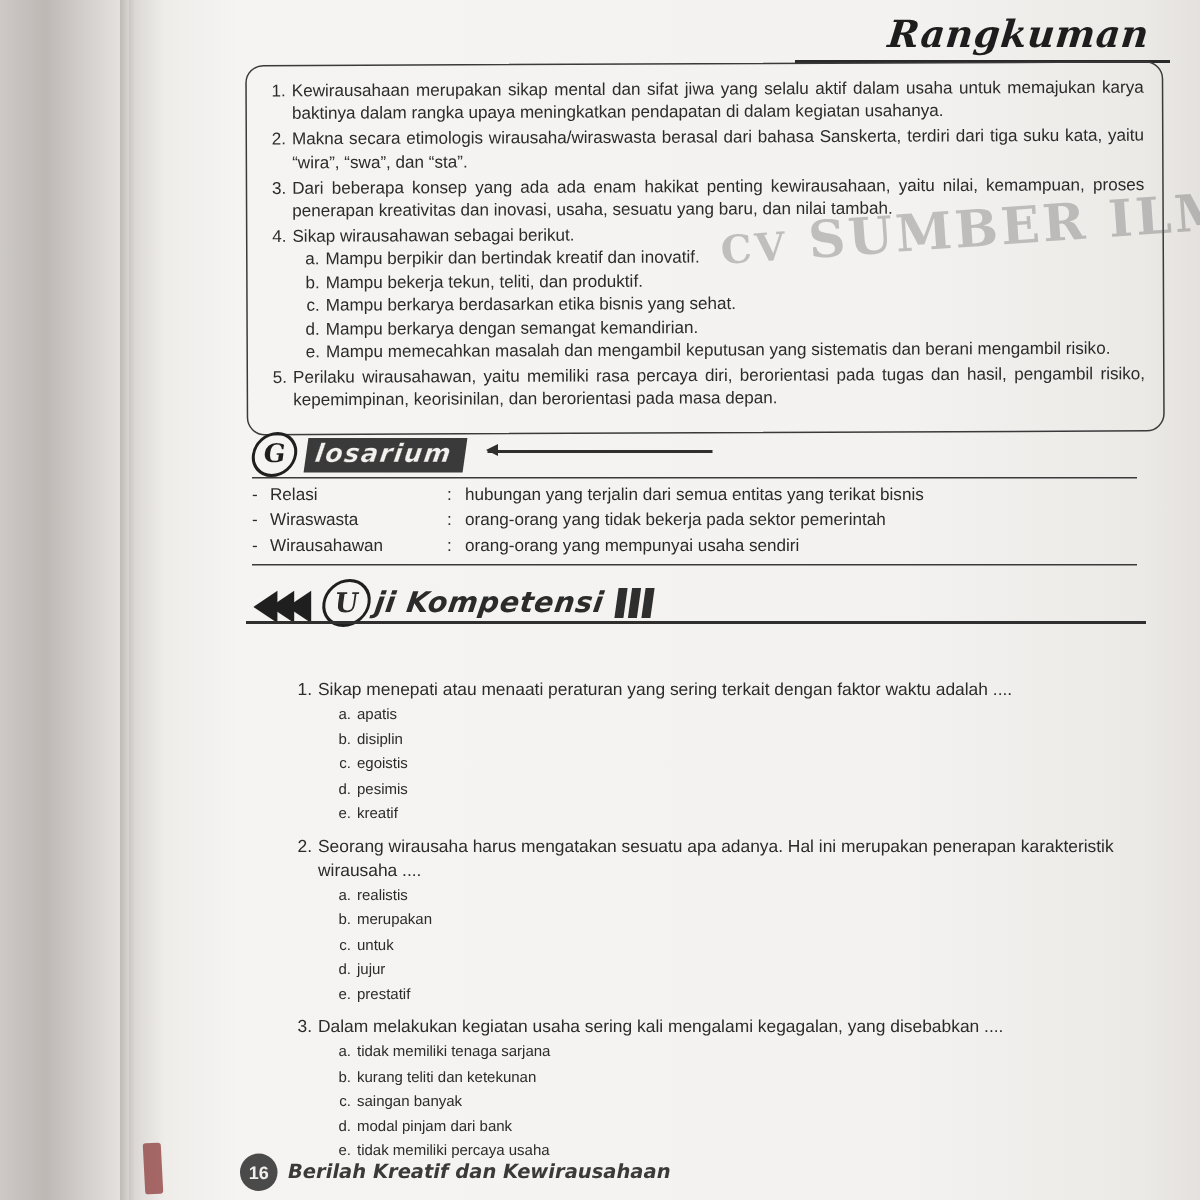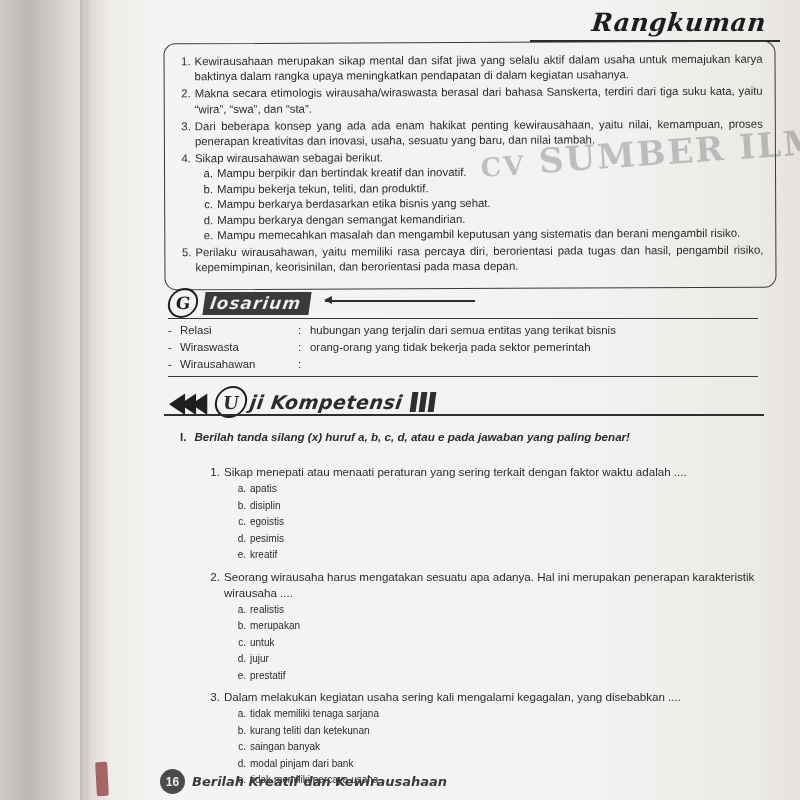--- a/index.html
+++ b/index.html
@@ -140,21 +140,21 @@
   }
 
   
   .instr{
     position:absolute;left:30px;top:430px;width:580px;
     font-size:11.6px;font-style:italic;font-weight:bold;
   }
   .instr .rom{font-style:normal;margin-right:8px;}
   ol.q{
     position:absolute;left:42px;top:452px;width:570px;
-    margin:12px;padding:0 0 0 20px;list-style:none;counter-reset:q;
+    margin:0;padding:0 0 0 20px;list-style:none;counter-reset:q;
   }
   ol.q > li{
     counter-increment:q;position:relative;font-size:11.6px;line-height:16px;margin-bottom:5px;
   }
   ol.q > li:before{
     content:counter(q) ".";position:absolute;left:-20px;top:0;width:16px;text-align:right;
   }
   ol.opt{margin:1px 0 0 0;padding:0 0 0 26px;list-style:none;counter-reset:o;}
   ol.opt > li{
     counter-increment:o;position:relative;font-size:10px;line-height:16.5px;
@@ -228,38 +228,36 @@
       <div class="glos-row">
         <span class="glos-dash">-</span>
         <span class="glos-term">Wiraswasta</span>
         <span class="glos-colon">:</span>
         <span class="glos-def">orang-orang yang tidak bekerja pada sektor pemerintah</span>
       </div>
       <div class="glos-row">
         <span class="glos-dash">-</span>
         <span class="glos-term">Wirausahawan</span>
         <span class="glos-colon">:</span>
+        <span class="glos-def">orang-orang yang mempunyai usaha sendiri</span>
       </div>
     </div>
 
     <div class="uji">
       <span class="chev">◀◀◀</span>
       <span class="u-badge">U</span>
       <span class="u-text">ji Kompetensi</span>
       <span class="bars">
           <i></i>
           <i></i>
           <i></i>
         </span>
     </div>
     <div class="uji-rule"></div>
 
-    <div class="instr">
-      <span class="rom">I.</span><span>Berilah tanda silang (x) huruf a, b, c, d, atau e pada jawaban yang paling benar!</span>
-    </div>
 
     <ol class="q">
       <li>
         <span>Sikap menepati atau menaati peraturan yang sering terkait dengan faktor waktu adalah ....</span>
         <ol class="opt">
           <li>apatis</li>
           <li>disiplin</li>
           <li>egoistis</li>
           <li>pesimis</li>
           <li>kreatif</li>

